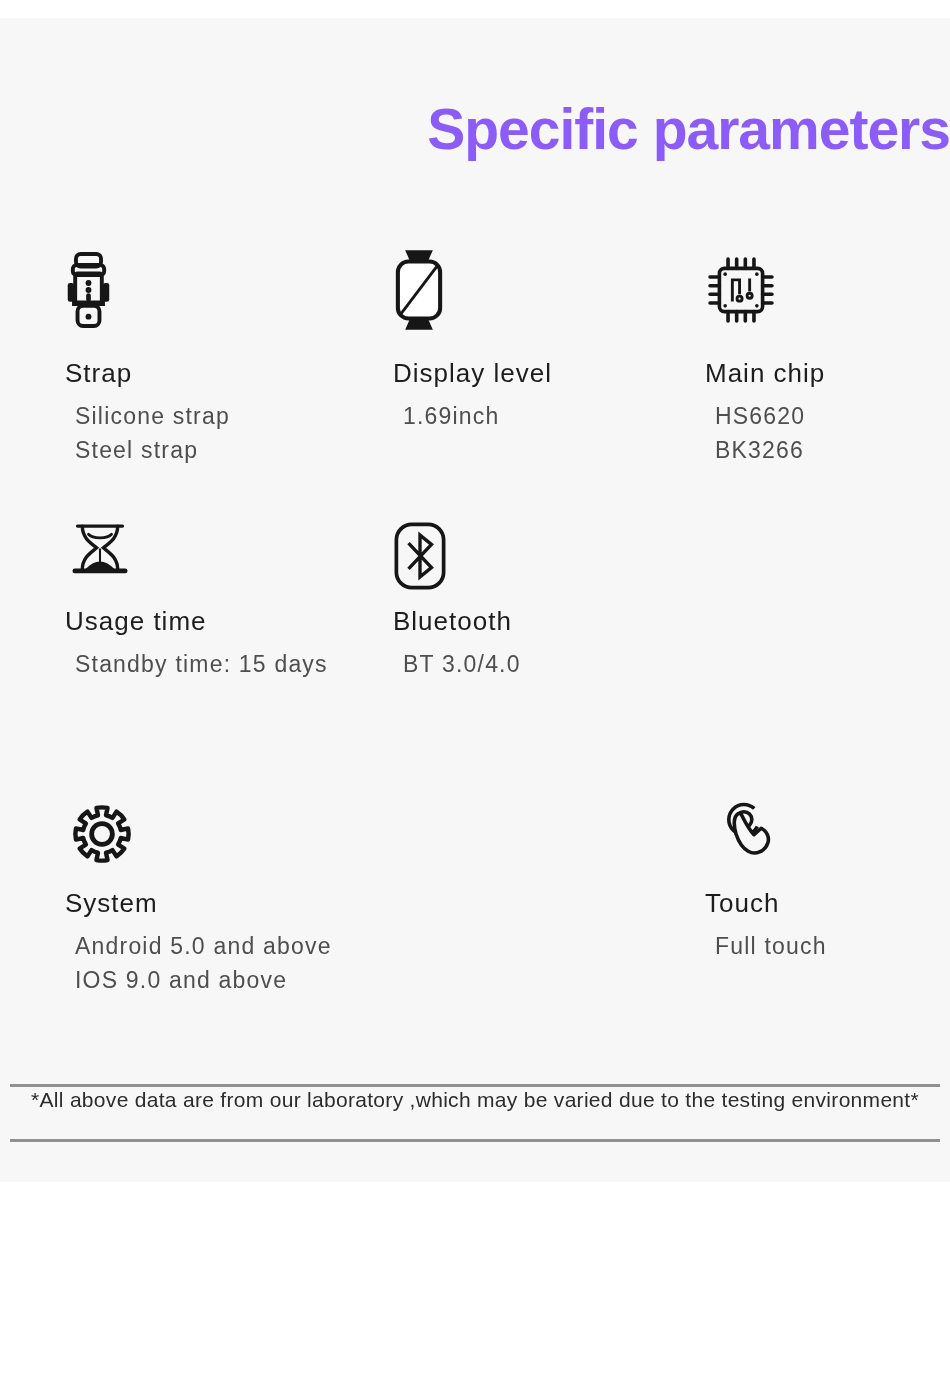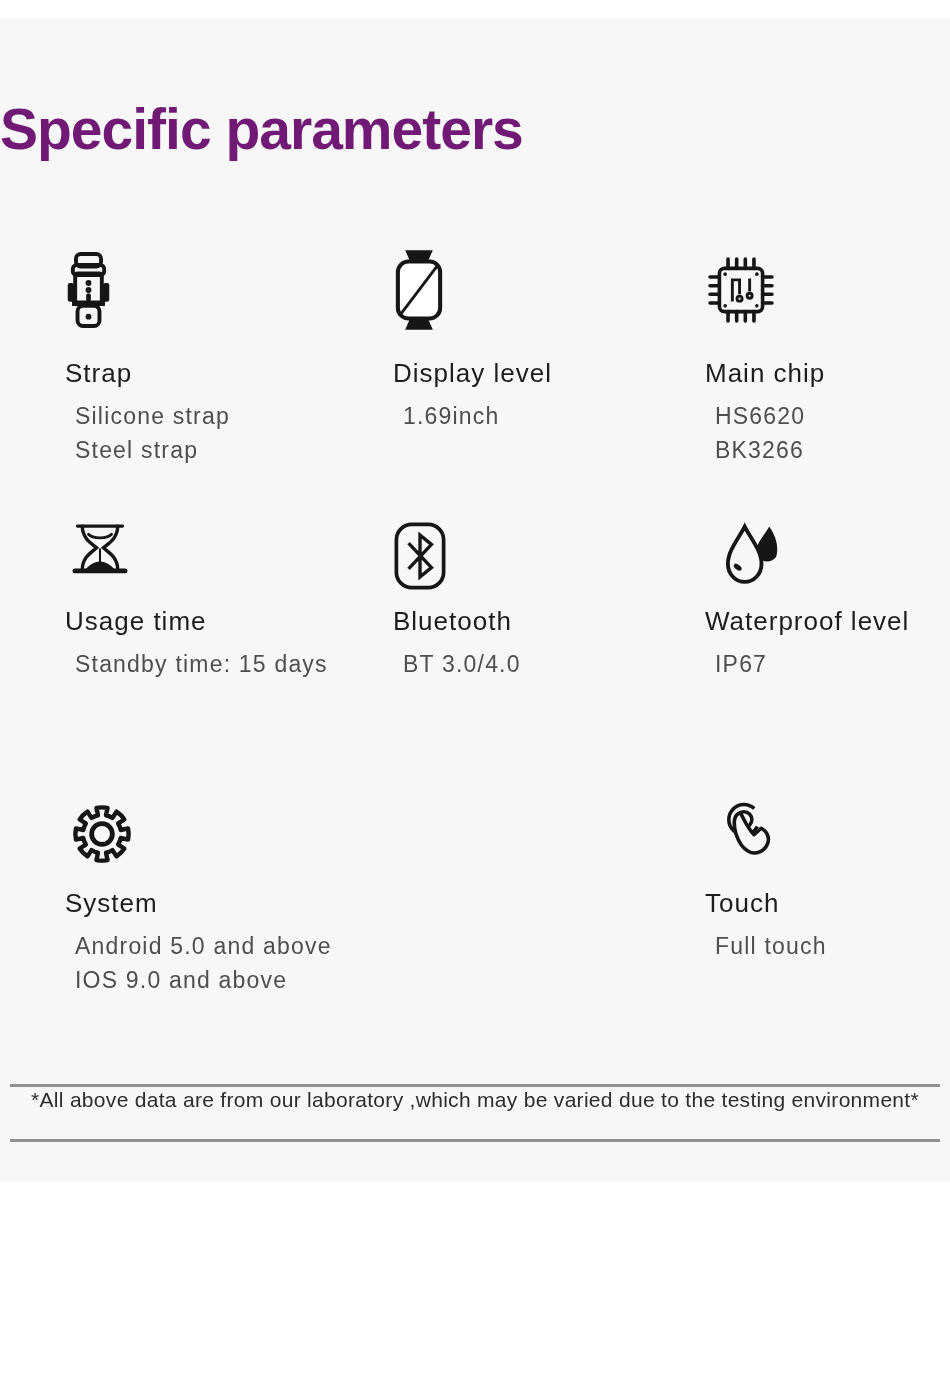--- a/index.html
+++ b/index.html
@@ -1,20 +1,20 @@
 <!DOCTYPE html>
 <html><head>
 <meta charset="utf-8">
 <style>
   html,body{margin:0;padding:0;background:#ffffff;}
   .page{position:relative;width:950px;height:1381px;background:#ffffff;overflow:hidden;
         font-family:"Liberation Sans","DejaVu Sans",sans-serif;}
   .content-bg{position:absolute;left:0;top:18px;width:950px;height:1164px;background:#f7f7f7;}
-  .page-title{position:absolute;left:0;top:96px;width:950px;text-align:left;
-              font-size:57px;font-weight:600;letter-spacing:-1px;color:#701a75;}
+  .page-title{position:absolute;left:0;top:96px;width:950px;text-align:right;
+              font-size:57px;font-weight:600;letter-spacing:-1px;color:#8b5cf6;}
   .cell{position:absolute;width:245px;height:225px;}
   .icon-box{position:absolute;left:0;top:0;height:84px;width:120px;
             display:flex;align-items:center;justify-content:flex-start;}
   .spec-title{position:absolute;left:0;top:var(--t);width:260px;
               font-size:26px;font-weight:500;letter-spacing:1px;color:#1d1d1d;white-space:nowrap;}
   .spec-line{position:absolute;left:0;width:340px;font-size:23px;letter-spacing:1.2px;
              color:#4e4e4e;white-space:nowrap;margin-left:10px;}
   .l1{top:calc(var(--t) + 45px);}
   .l2{top:calc(var(--t) + 79px);}
   .r1{--t:110px;}
@@ -123,32 +123,20 @@
           <rect x="5" y="3" width="70" height="94" rx="23" stroke-width="5.5"></rect>
           <path d="M23,31 L57,67 L40,81 V19 L57,33 L23,69" stroke-width="5"></path>
         </g>
       </svg>
     </div>
     <div class="spec-title">Bluetooth</div>
     <div class="spec-line l1">BT 3.0/4.0</div>
     <div class="spec-line l2"></div>
   </div>
 
-  <div class="cell r2" style="left:705px;top:514px">
-    <div class="icon-box" style="padding-left:10px">
-      <svg width="72" height="70" viewBox="0 0 100 100">
-        <path d="M76,8 C70,20 58,30 58,42 C58,52 65,58 73,58 C78,58 83,55 86,51 C90,38 86,22 76,8 Z" fill="#161616"></path>
-        <path d="M41,8 C33,24 17,42 17,61 C17,76 28,87 41,87 C54,87 65,76 65,61 C65,42 49,24 41,8 Z" fill="#f7f7f7" stroke="#161616" stroke-width="5.5"></path>
-        <ellipse cx="31" cy="66" rx="6.5" ry="3.5" transform="rotate(38 31 66)" fill="#161616"></ellipse>
-      </svg>
-    </div>
-    <div class="spec-title">Waterproof level</div>
-    <div class="spec-line l1">IP67</div>
-    <div class="spec-line l2"></div>
-  </div>
 
   <div class="cell r3" style="left:65px;top:792px">
     <div class="icon-box">
       <svg width="74" height="74" viewBox="0 0 100 100">
         <g class="st" stroke-width="6" stroke-linejoin="round">
           <path d="M85.2,42.5 A36,36 0 0 1 85.2,57.5 L75.4,55.4 A26,26 0 0 1 71.8,64.2 L80.2,69.6
                    A36,36 0 0 1 69.6,80.2 L64.2,71.8 A26,26 0 0 1 55.4,75.4 L57.5,85.2
                    A36,36 0 0 1 42.5,85.2 L44.6,75.4 A26,26 0 0 1 35.8,71.8 L30.4,80.2
                    A36,36 0 0 1 19.8,69.6 L28.2,64.2 A26,26 0 0 1 24.6,55.4 L14.8,57.5
                    A36,36 0 0 1 14.8,42.5 L24.6,44.6 A26,26 0 0 1 28.2,35.8 L19.8,30.4

